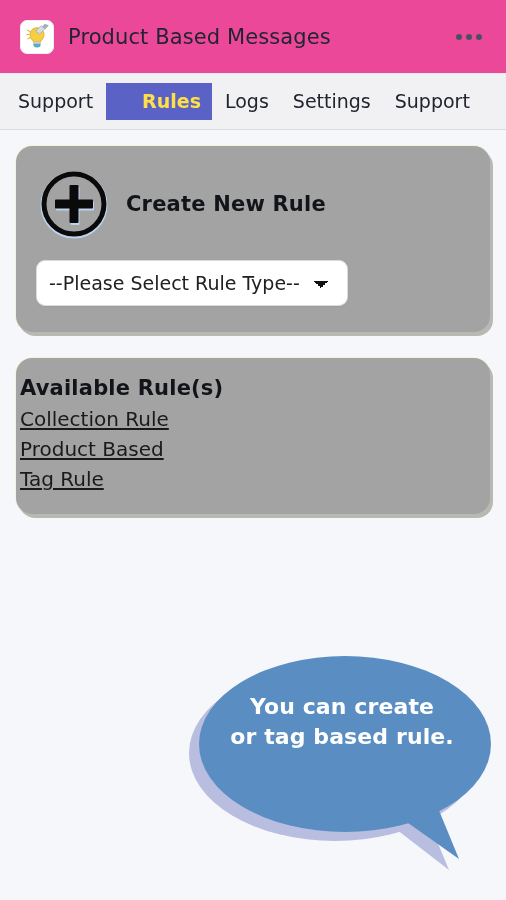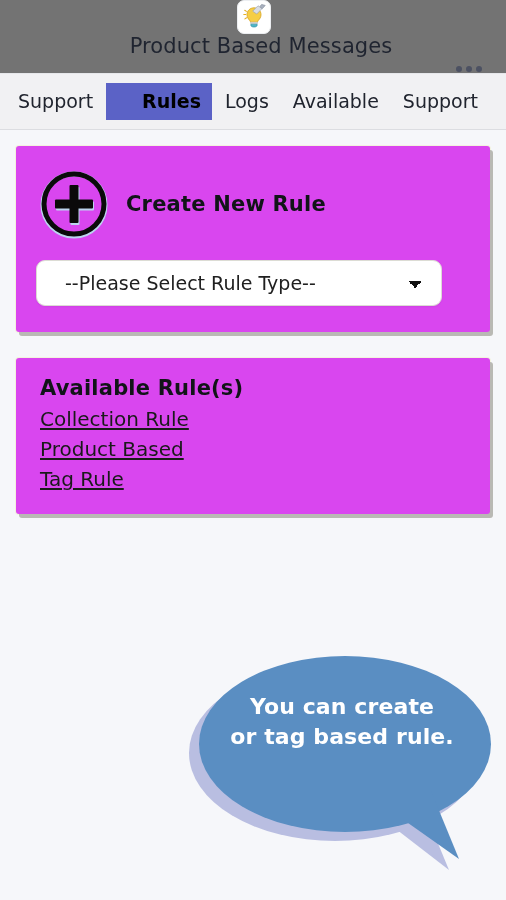--- a/index.html
+++ b/index.html
@@ -12,27 +12,26 @@
     height: 900px;
     background: #f6f7fa;
     font-family: "DejaVu Sans", "Liberation Sans", sans-serif;
     overflow: hidden;
     position: relative;
   }
 
   
   .app-header {
     height: 74px;
-    background: #737373;
+    background: #ec4899;
     display: flex;
     align-items: center;
     padding: 0 18px 0 20px;
     border-bottom: 1px solid #e6e7ea;
     position: relative;
-    flex-direction: column;
   }
   .app-logo {
     width: 34px; height: 34px;
     border-radius: 7px;
     background: #ffffff;
     border: 1px solid #eceef1;
     display: flex; align-items: center; justify-content: center;
     flex: 0 0 auto;
     overflow: hidden;
   }
@@ -73,32 +72,32 @@
     color: #20242e;
     padding: 6px 11px;
     margin: 0 1px;
     line-height: 1.35;
     cursor: pointer;
     white-space: nowrap;
     font-family: "DejaVu Sans", "Liberation Sans", sans-serif;
   }
   .tab.active {
     background: #5b62c6;
-    color: #000000;
+    color: #fde047;
     font-weight: bold;
     padding-left: 36px;
   }
 
   
   .content {
     padding: 16px 16px 0 16px;
   }
   .card {
-    background: #d946ef;
-    border-radius: 3px;
+    background: #a3a3a3;
+    border-radius: 16px;
     box-shadow: 3px 4px 0 0 #b9b9b4, 0 0 0 1px #f3f3de;
     position: relative;
   }
   .card-create {
     padding: 22px 20px 26px 20px;
     margin-bottom: 26px;
   }
   .create-row {
     display: flex;
     align-items: center;
@@ -113,45 +112,45 @@
     margin-left: 2px;
   }
   .plus-icon-wrap svg { display: block; }
   .create-label {
     font-size: 21px;
     font-weight: bold;
     color: #111418;
     letter-spacing: .2px;
   }
   .rule-select {
-    width: 406px;
+    width: 312px;
     height: 46px;
     font-size: 19px;
     color: #202020;
     background: #ffffff;
     border: 1px solid #dcdcd4;
     border-radius: 9px;
-    padding: 0 28px;
+    padding: 0 12px;
     font-family: "DejaVu Sans", "Liberation Sans", sans-serif;
     appearance: none;
     -webkit-appearance: none;
     cursor: pointer;
     background-image:
       linear-gradient(45deg, transparent 50%, #111 50%),
       linear-gradient(135deg, #111 50%, transparent 50%);
     background-position:
       calc(100% - 26px) 20px,
       calc(100% - 19px) 20px;
     background-size: 7px 7px, 7px 7px;
     background-repeat: no-repeat;
     box-shadow: 0 1px 2px rgba(0,0,0,.05);
   }
 
   .card-available {
-    padding: 18px 20px 20px 24px;
+    padding: 18px 20px 20px 4px;
   }
   .available-title {
     font-size: 21px;
     font-weight: bold;
     color: #111418;
     margin-bottom: 4px;
     letter-spacing: .2px;
   }
   .rule-link {
     display: block;
@@ -210,21 +209,21 @@
     <span></span>
     <span></span>
     <span></span>
   </div>
 </div>
 
 <div class="tabbar">
   <div class="tab">Support</div>
   <div class="tab active">Rules</div>
   <div class="tab">Logs</div>
-  <div class="tab">Available</div>
+  <div class="tab">Settings</div>
   <div class="tab">Support</div>
 </div>
 
 <div class="content">
 
   <div class="card card-create">
     <div class="create-row">
       <div class="plus-icon-wrap">
         <svg width="72" height="72" viewBox="0 0 72 72" aria-hidden="true">
           <circle cx="36" cy="37" r="31" fill="none" stroke="#bcd4ef" stroke-width="5"></circle>

